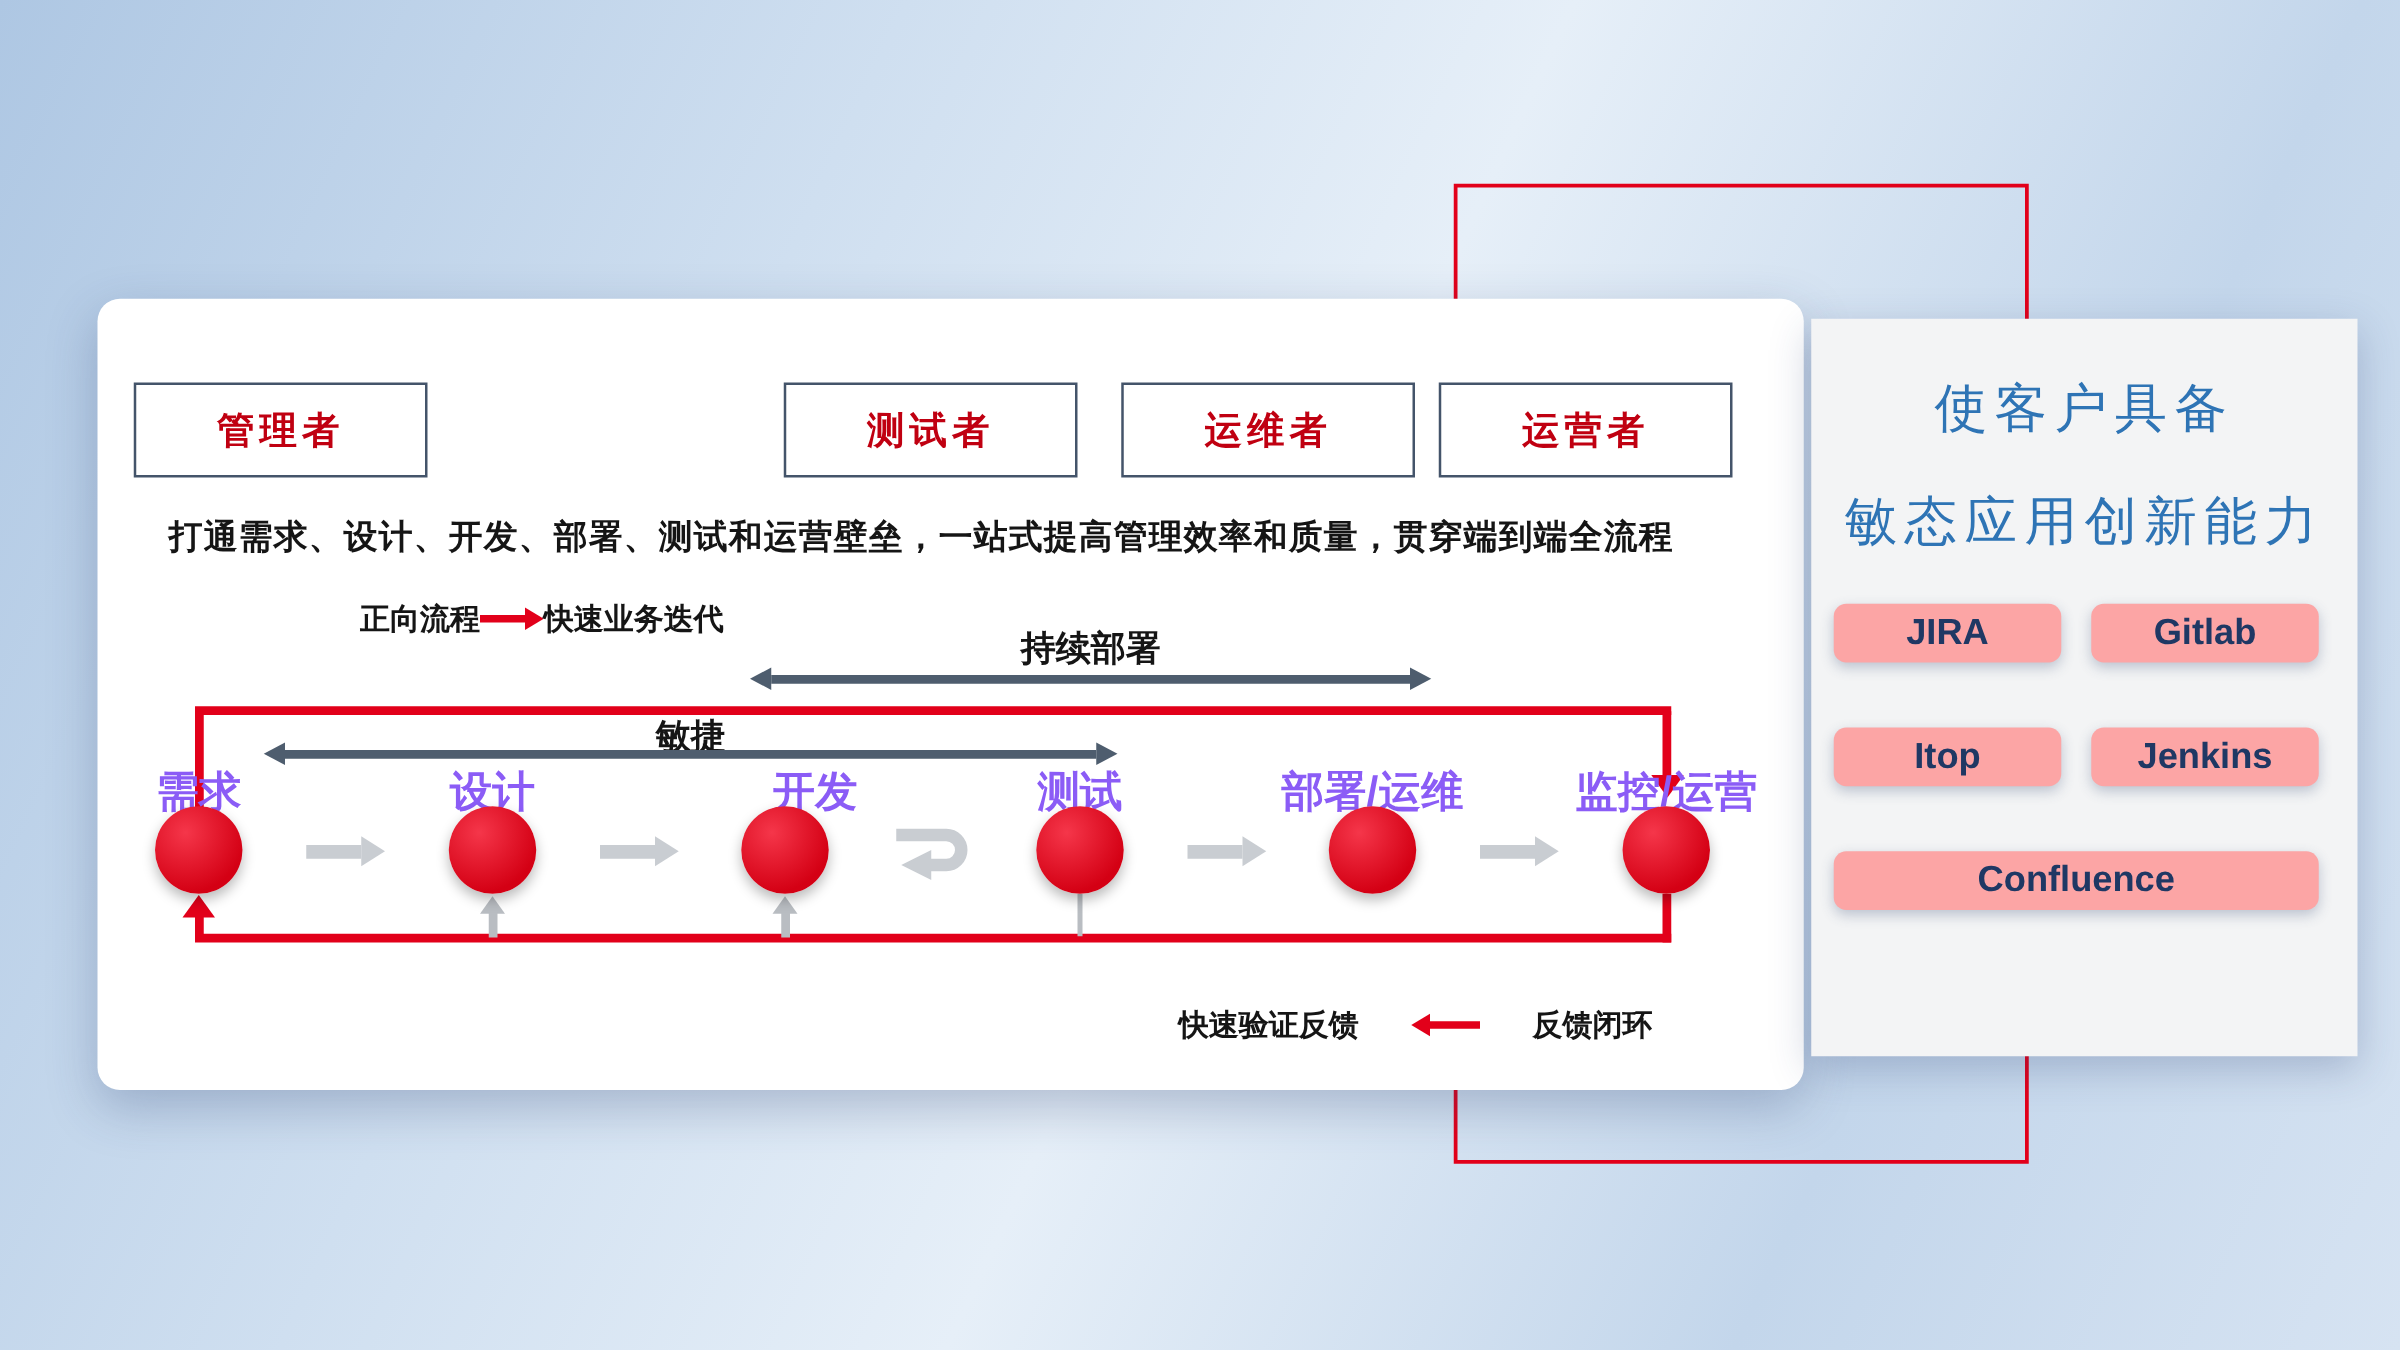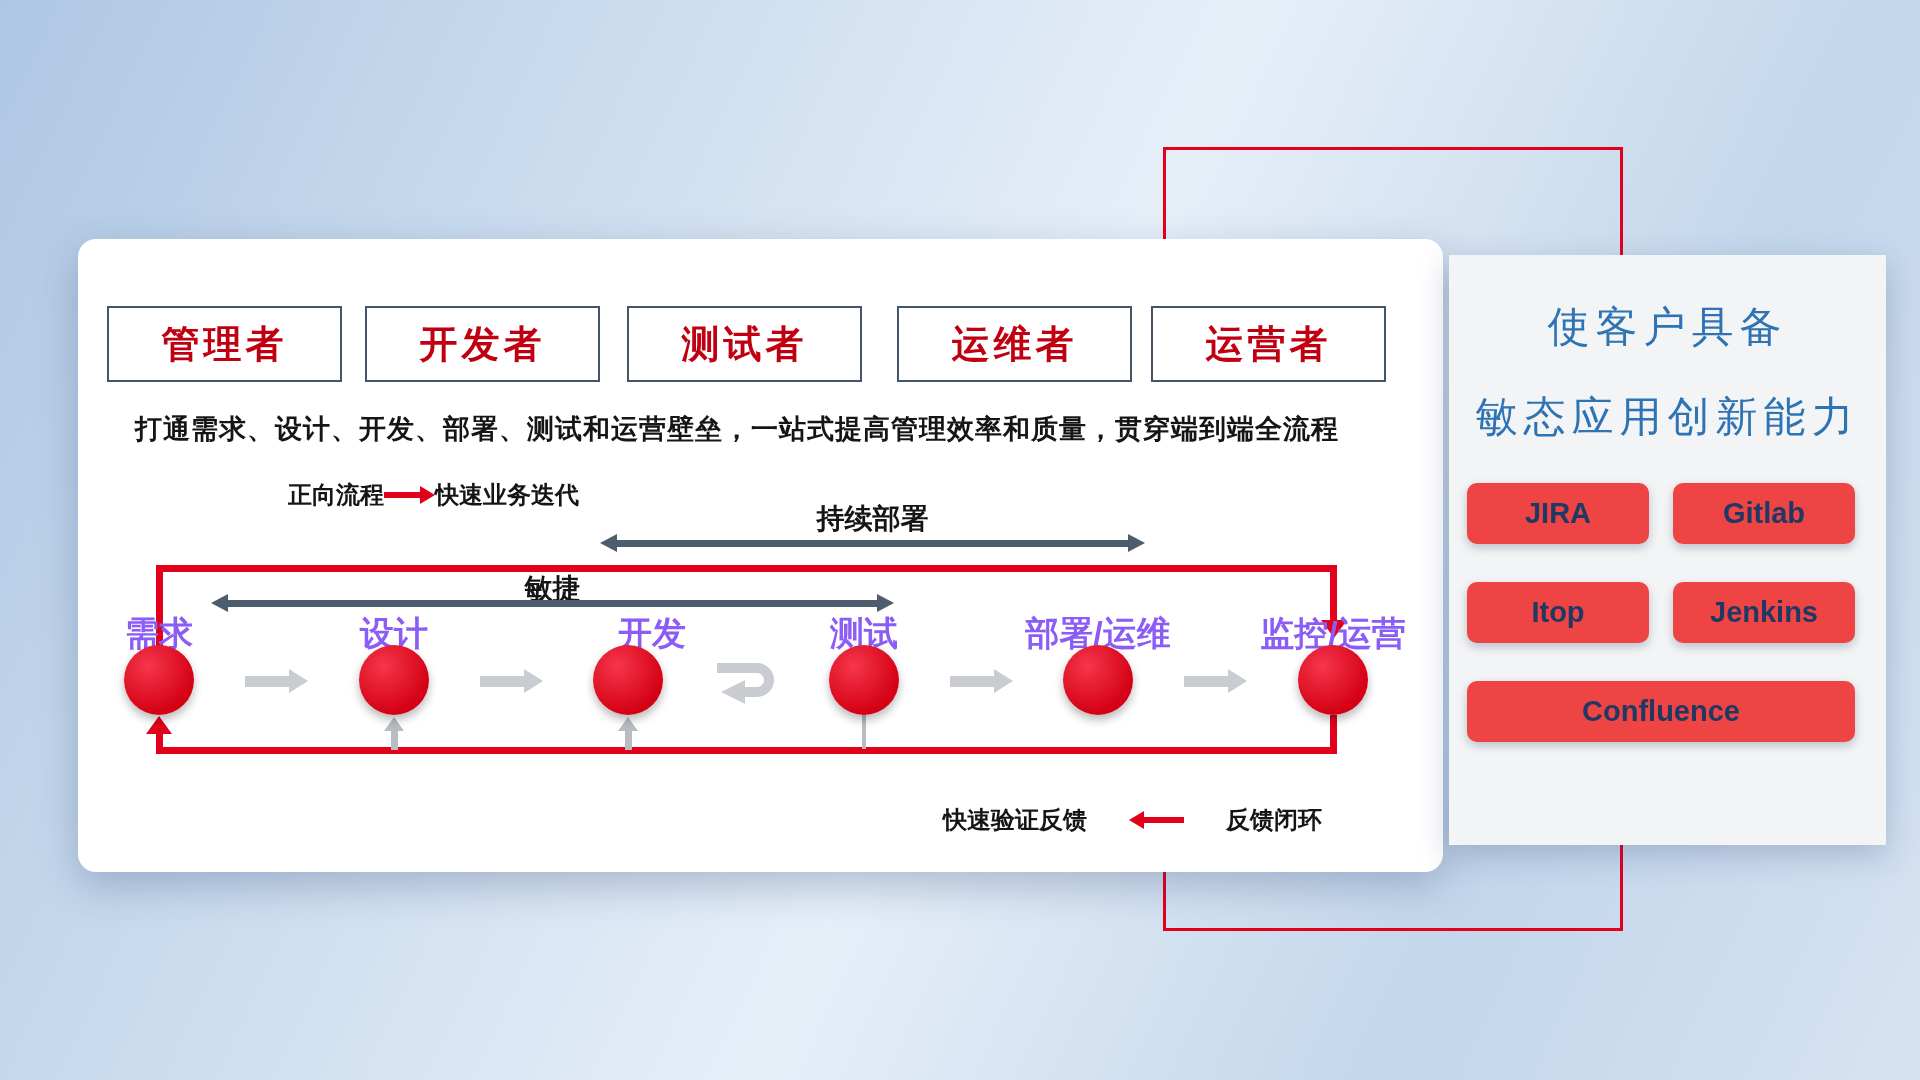--- a/index.html
+++ b/index.html
@@ -18,21 +18,21 @@
   .main-panel{left:78px;top:239px;width:1365px;height:633px;background:#ffffff;border-radius:18px;
     box-shadow:0 14px 40px rgba(40,60,110,.28);z-index:1}
 
   
   .side-panel{left:1449px;top:255px;width:437px;height:590px;background:#f3f4f5;
     box-shadow:0 10px 30px rgba(40,60,110,.25);z-index:2}
 
   
   .role-box{top:67px;width:235px;height:76px;border:2px solid #44546a;background:#fff;
     display:flex;align-items:center;justify-content:center;
-    color:#c00011;font-size:38px;font-weight:700;letter-spacing:4px}
+    color:#c00011;font-size:30px;font-weight:700;letter-spacing:4px}
 
   .desc{left:57px;top:172px;font-size:27px;font-weight:700;color:#151515;letter-spacing:1px;white-space:nowrap}
 
   .legend{left:210px;top:240px;display:flex;align-items:center;
     font-size:24px;font-weight:700;color:#151515}
 
   .rarrow-r{display:flex;align-items:center}
   .rarrow-r .shaft{width:36px;height:6px;background:#e2001a}
   .rarrow-r .head{width:0;height:0;border-top:9px solid transparent;border-bottom:9px solid transparent;border-left:15px solid #e2001a}
   .rarrow-l{display:flex;align-items:center}
@@ -58,35 +58,32 @@
   .redline{background:#e2001a}
   .tri-down{width:0;height:0;border-left:13px solid transparent;border-right:13px solid transparent;border-top:18px solid #e2001a}
   .tri-up{width:0;height:0;border-left:13px solid transparent;border-right:13px solid transparent;border-bottom:18px solid #e2001a}
   .gtri-up{width:0;height:0;border-left:10px solid transparent;border-right:10px solid transparent;border-bottom:14px solid #b9bdc2}
   .gstem{background:#b9bdc2}
 
   .feedback{left:865px;top:565px;display:flex;align-items:center;gap:42px;
     font-size:24px;font-weight:700;color:#151515}
 
   .side-title{width:100%;text-align:center;font-size:42px;font-weight:400;color:#2e74b5;letter-spacing:6px;white-space:nowrap}
-  .tool-btn{height:61px;background:#ef4444;border-radius:10px;box-shadow:0 4px 10px rgba(60,80,120,.3);
+  .tool-btn{height:47px;background:#fca5a5;border-radius:10px;box-shadow:0 4px 10px rgba(60,80,120,.3);
     display:flex;align-items:center;justify-content:center;font-size:29px;font-weight:700;color:#1f3864}
 </style>
 </head>
 <body>
 
 <div class="abs red-frame"></div>
 
 <div class="abs main-panel">
 
   <div class="abs role-box" style="left:29px">
       <span>管理者</span>
-    </div>
-  <div class="abs role-box" style="left:287px">
-      <span>开发者</span>
     </div>
   <div class="abs role-box" style="left:549px">
       <span>测试者</span>
     </div>
   <div class="abs role-box" style="left:819px">
       <span>运维者</span>
     </div>
   <div class="abs role-box" style="left:1073px">
       <span>运营者</span>
     </div>

